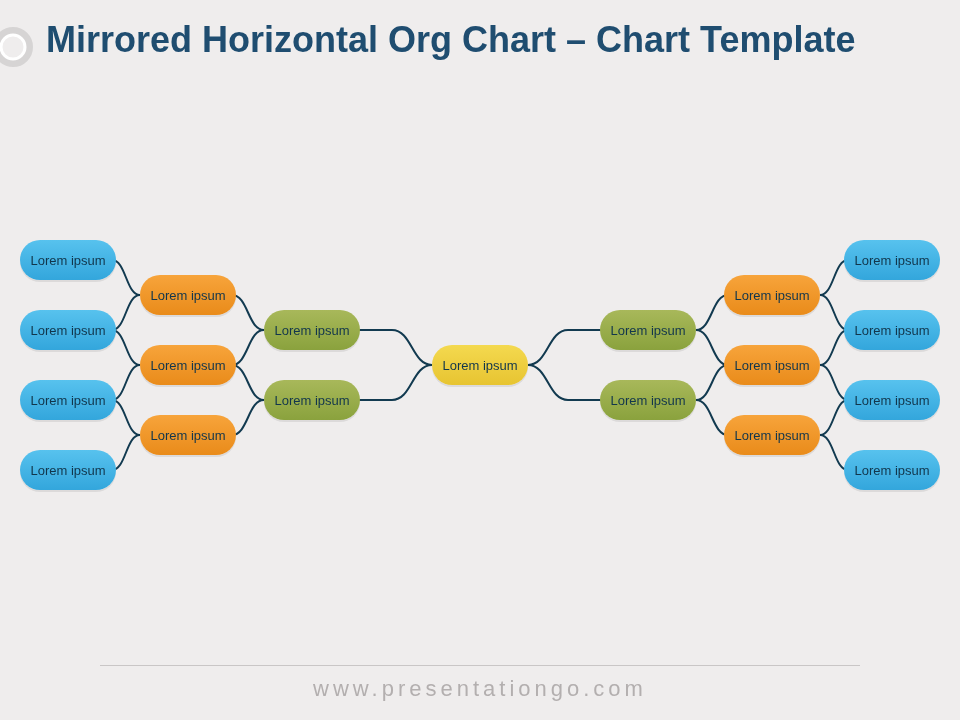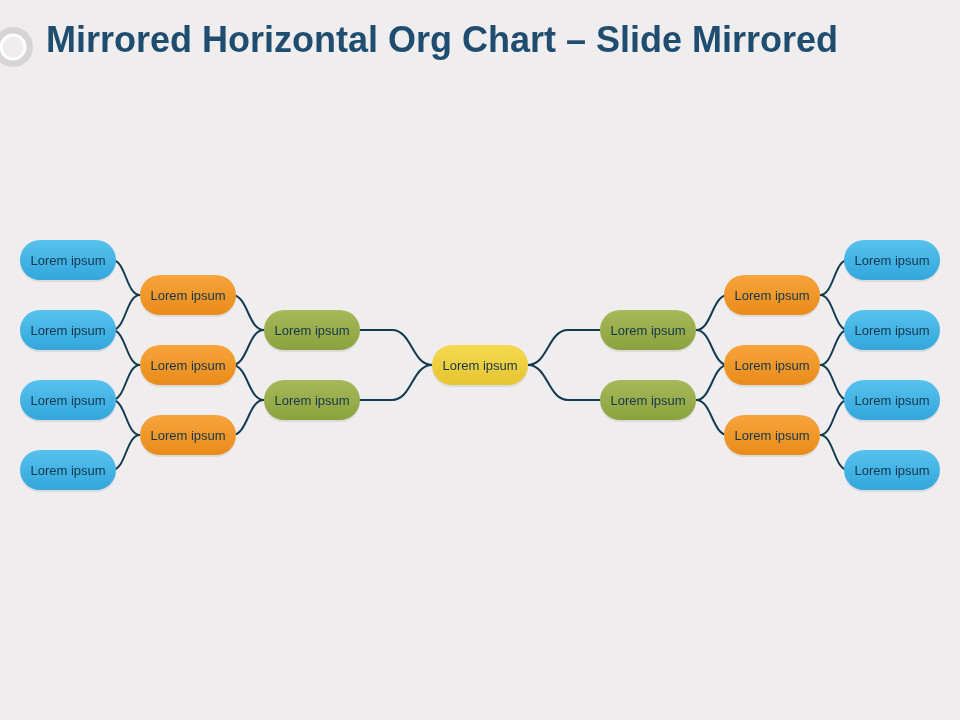--- a/index.html
+++ b/index.html
@@ -25,21 +25,21 @@
 
 <div class="slide">
 
   <div class="header">
     <span class="header-icon">
       <svg width="42" height="42" viewBox="0 0 42 42">
         <circle cx="21" cy="21" r="16" fill="none" stroke="#d6d4d4" stroke-width="8"></circle>
         <circle cx="21" cy="21" r="12" fill="none" stroke="#ffffff" stroke-width="3"></circle>
       </svg>
     </span>
-    <h1 class="header-title">Mirrored Horizontal Org Chart – Slide Mirrored</h1>
+    <h1 class="header-title">Mirrored Horizontal Org Chart – Chart Template</h1>
   </div>
 
   <div class="chart-area">
 
     <svg class="connectors" width="864" height="310">
       <g stroke="#123a50" stroke-width="2" fill="none">
 
         <path d="M384,155 C364,155 364,120 344,120 L304,120"></path>
         <path d="M384,155 C364,155 364,190 344,190 L304,190"></path>
 
@@ -93,13 +93,17 @@
     <div class="node pill orange" style="left:676px; top:65px; width:96px; height:40px;">Lorem ipsum</div>
     <div class="node pill orange" style="left:676px; top:135px; width:96px; height:40px;">Lorem ipsum</div>
     <div class="node pill orange" style="left:676px; top:205px; width:96px; height:40px;">Lorem ipsum</div>
 
     <div class="node pill blue" style="left:796px; top:30px; width:96px; height:40px;">Lorem ipsum</div>
     <div class="node pill blue" style="left:796px; top:100px; width:96px; height:40px;">Lorem ipsum</div>
     <div class="node pill blue" style="left:796px; top:170px; width:96px; height:40px;">Lorem ipsum</div>
     <div class="node pill blue" style="left:796px; top:240px; width:96px; height:40px;">Lorem ipsum</div>
   </div>
 
+  <div class="footer">
+    <div class="footer-line"></div>
+    <div class="footer-text">www.presentationgo.com</div>
+  </div>
 </div>
 
 </body></html>

